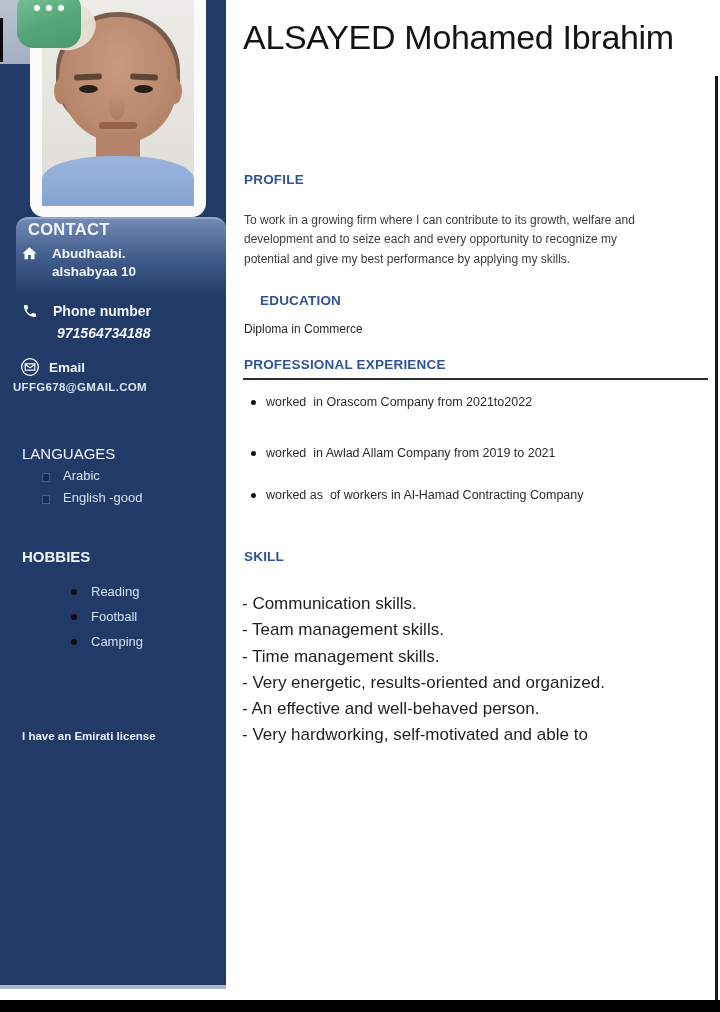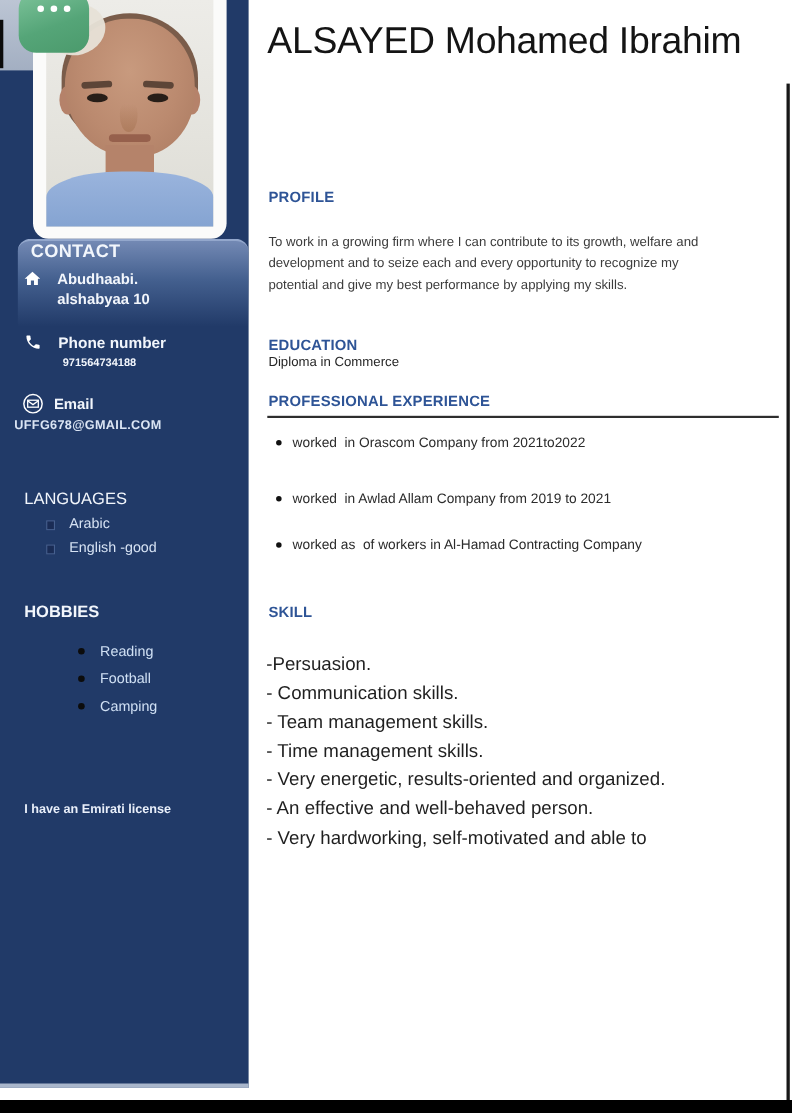--- a/index.html
+++ b/index.html
@@ -48,39 +48,39 @@
 
   
   .contact-band{position:absolute;left:16px;top:217px;width:210px;height:78px;
     border-radius:12px 12px 0 0;border-top:2px solid #93a7cc;
     background:linear-gradient(180deg,#7389b4 0%,#44608f 45%,rgba(33,58,104,0) 100%);}
   .sb-text{position:absolute;color:#f2f6fc;}
   .contact-title{left:28px;top:220px;font-size:16.5px;font-weight:700;letter-spacing:.3px;}
   .addr1{left:52px;top:246px;font-size:13.5px;font-weight:700;}
   .addr2{left:52px;top:264px;font-size:13.5px;font-weight:700;}
   .phone-label{left:53px;top:303px;font-size:14px;font-weight:700;}
-  .phone-value{left:57px;top:325px;font-size:10px;font-weight:600;}
+  .phone-value{left:57px;top:325px;font-size:14px;font-weight:600;font-style:italic;}
   .email-label{left:49px;top:360px;font-size:13.5px;font-weight:700;}
   .email-value{left:13px;top:381px;font-size:11.5px;font-weight:600;letter-spacing:.3px;color:#dbe5f4;}
   .sb-icon{position:absolute;}
   .home-icon{left:21px;top:245px;} .phone-icon{left:22px;top:303px;} .email-icon{left:20px;top:357px;}
   .languages-title{left:22px;top:445px;font-size:15px;font-weight:400;}
   .lang-item{position:absolute;left:63px;font-size:13px;color:#d6e2f3;}
   .lang-bullet{position:absolute;left:42px;width:6px;height:7px;background:#1a2c55;border:1px solid #46608f;}
   .hobbies-title{left:22px;top:548px;font-size:15px;font-weight:700;}
   .hobby-item{position:absolute;left:91px;font-size:13px;color:#d0e0f4;}
   .hobby-bullet{position:absolute;left:71px;width:6px;height:6px;border-radius:50%;background:#0c0c0c;}
   .license-note{left:22px;top:730px;font-size:11.5px;font-weight:600;color:#e9effa;}
 
   
   .main{position:absolute;left:243px;top:0;width:465px;color:#3a3a3a;}
   .name{position:absolute;left:0;top:16px;width:465px;font-size:34px;line-height:42px;
     font-weight:400;color:#141414;letter-spacing:-.3px;white-space:nowrap;}
   .sec-title{position:absolute;left:1px;font-size:13.5px;font-weight:700;color:#2e5496;letter-spacing:.2px;}
-  .profile-title{top:172px;} .education-title{top:306px;} .experience-title{top:357px;} .skill-title{top:549px;}
+  .profile-title{top:172px;} .education-title{top:293px;margin-left:16px;} .experience-title{top:357px;} .skill-title{top:549px;}
   .profile-par{position:absolute;left:1px;top:211px;width:455px;font-size:12px;line-height:19.3px;color:#3c3c3c;}
   .education-item{position:absolute;left:1px;top:322px;font-size:12px;color:#262626;}
   .experience-rule{position:absolute;left:0;top:378px;width:465px;height:2px;background:#2e2e2e;}
   .exp-item{position:absolute;left:1px;width:460px;}
   .exp-b1{top:395px;} .exp-b2{top:446px;} .exp-b3{top:488px;}
   .exp-bullet{position:absolute;left:7px;top:5px;width:5px;height:5px;border-radius:50%;background:#111;}
   .exp-text{margin-left:22px;font-size:12.5px;color:#2b2b2b;white-space:pre;}
   .skills{position:absolute;left:-1px;top:591px;width:470px;}
   .skill-line{font-size:17px;line-height:26.3px;color:#1f1f1f;white-space:pre-wrap;}
 
@@ -185,21 +185,20 @@
       <span class="exp-bullet"></span>
       <div class="exp-text">worked  in Awlad Allam Company from 2019 to 2021</div>
     </div>
     <div class="exp-item exp-b3">
       <span class="exp-bullet"></span>
       <div class="exp-text">worked as  of workers in Al-Hamad Contracting Company</div>
     </div>
 
     <div class="sec-title skill-title">SKILL</div>
     <div class="skills">
-      <div class="skill-line">-Persuasion.</div>
       <div class="skill-line">- Communication skills.</div>
       <div class="skill-line">- Team management skills.</div>
       <div class="skill-line">- Time management skills.</div>
       <div class="skill-line">- Very energetic, results-oriented and organized.</div>
       <div class="skill-line">- An effective and well-behaved person.</div>
       <div class="skill-line">- Very hardworking, self-motivated and able to</div>
     </div>
   </div>
 
   <div class="right-edge-line"></div>

